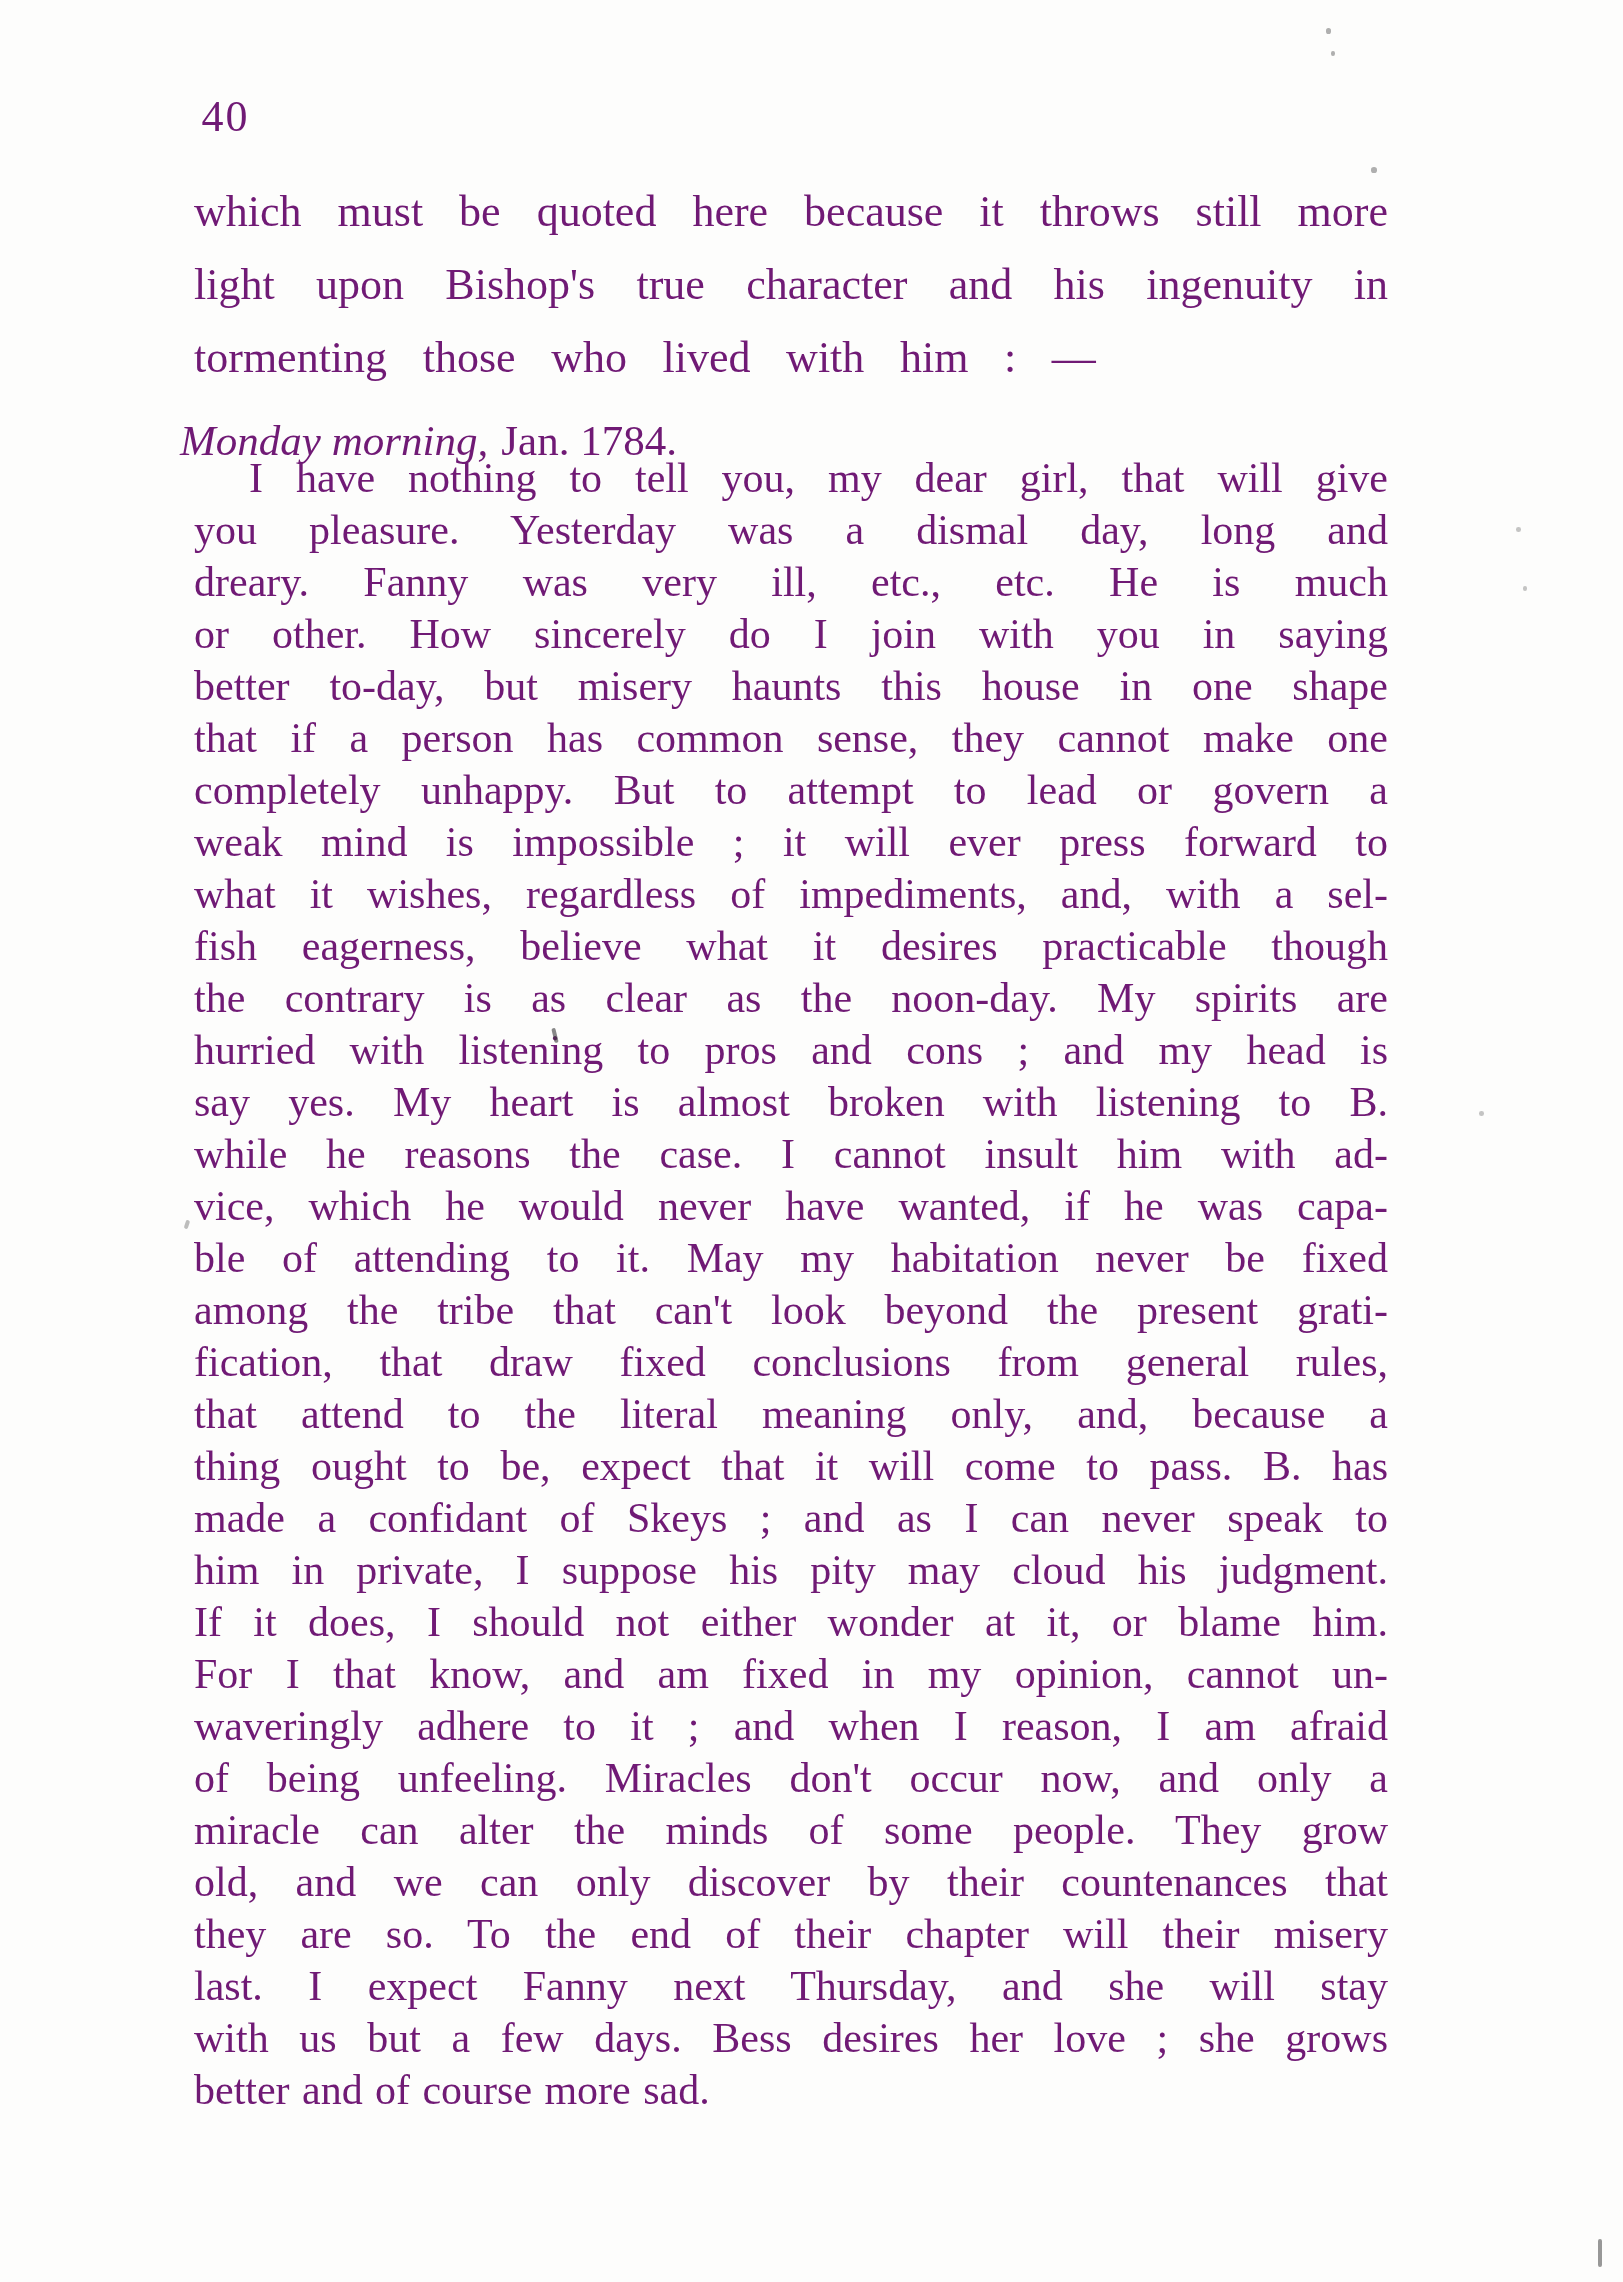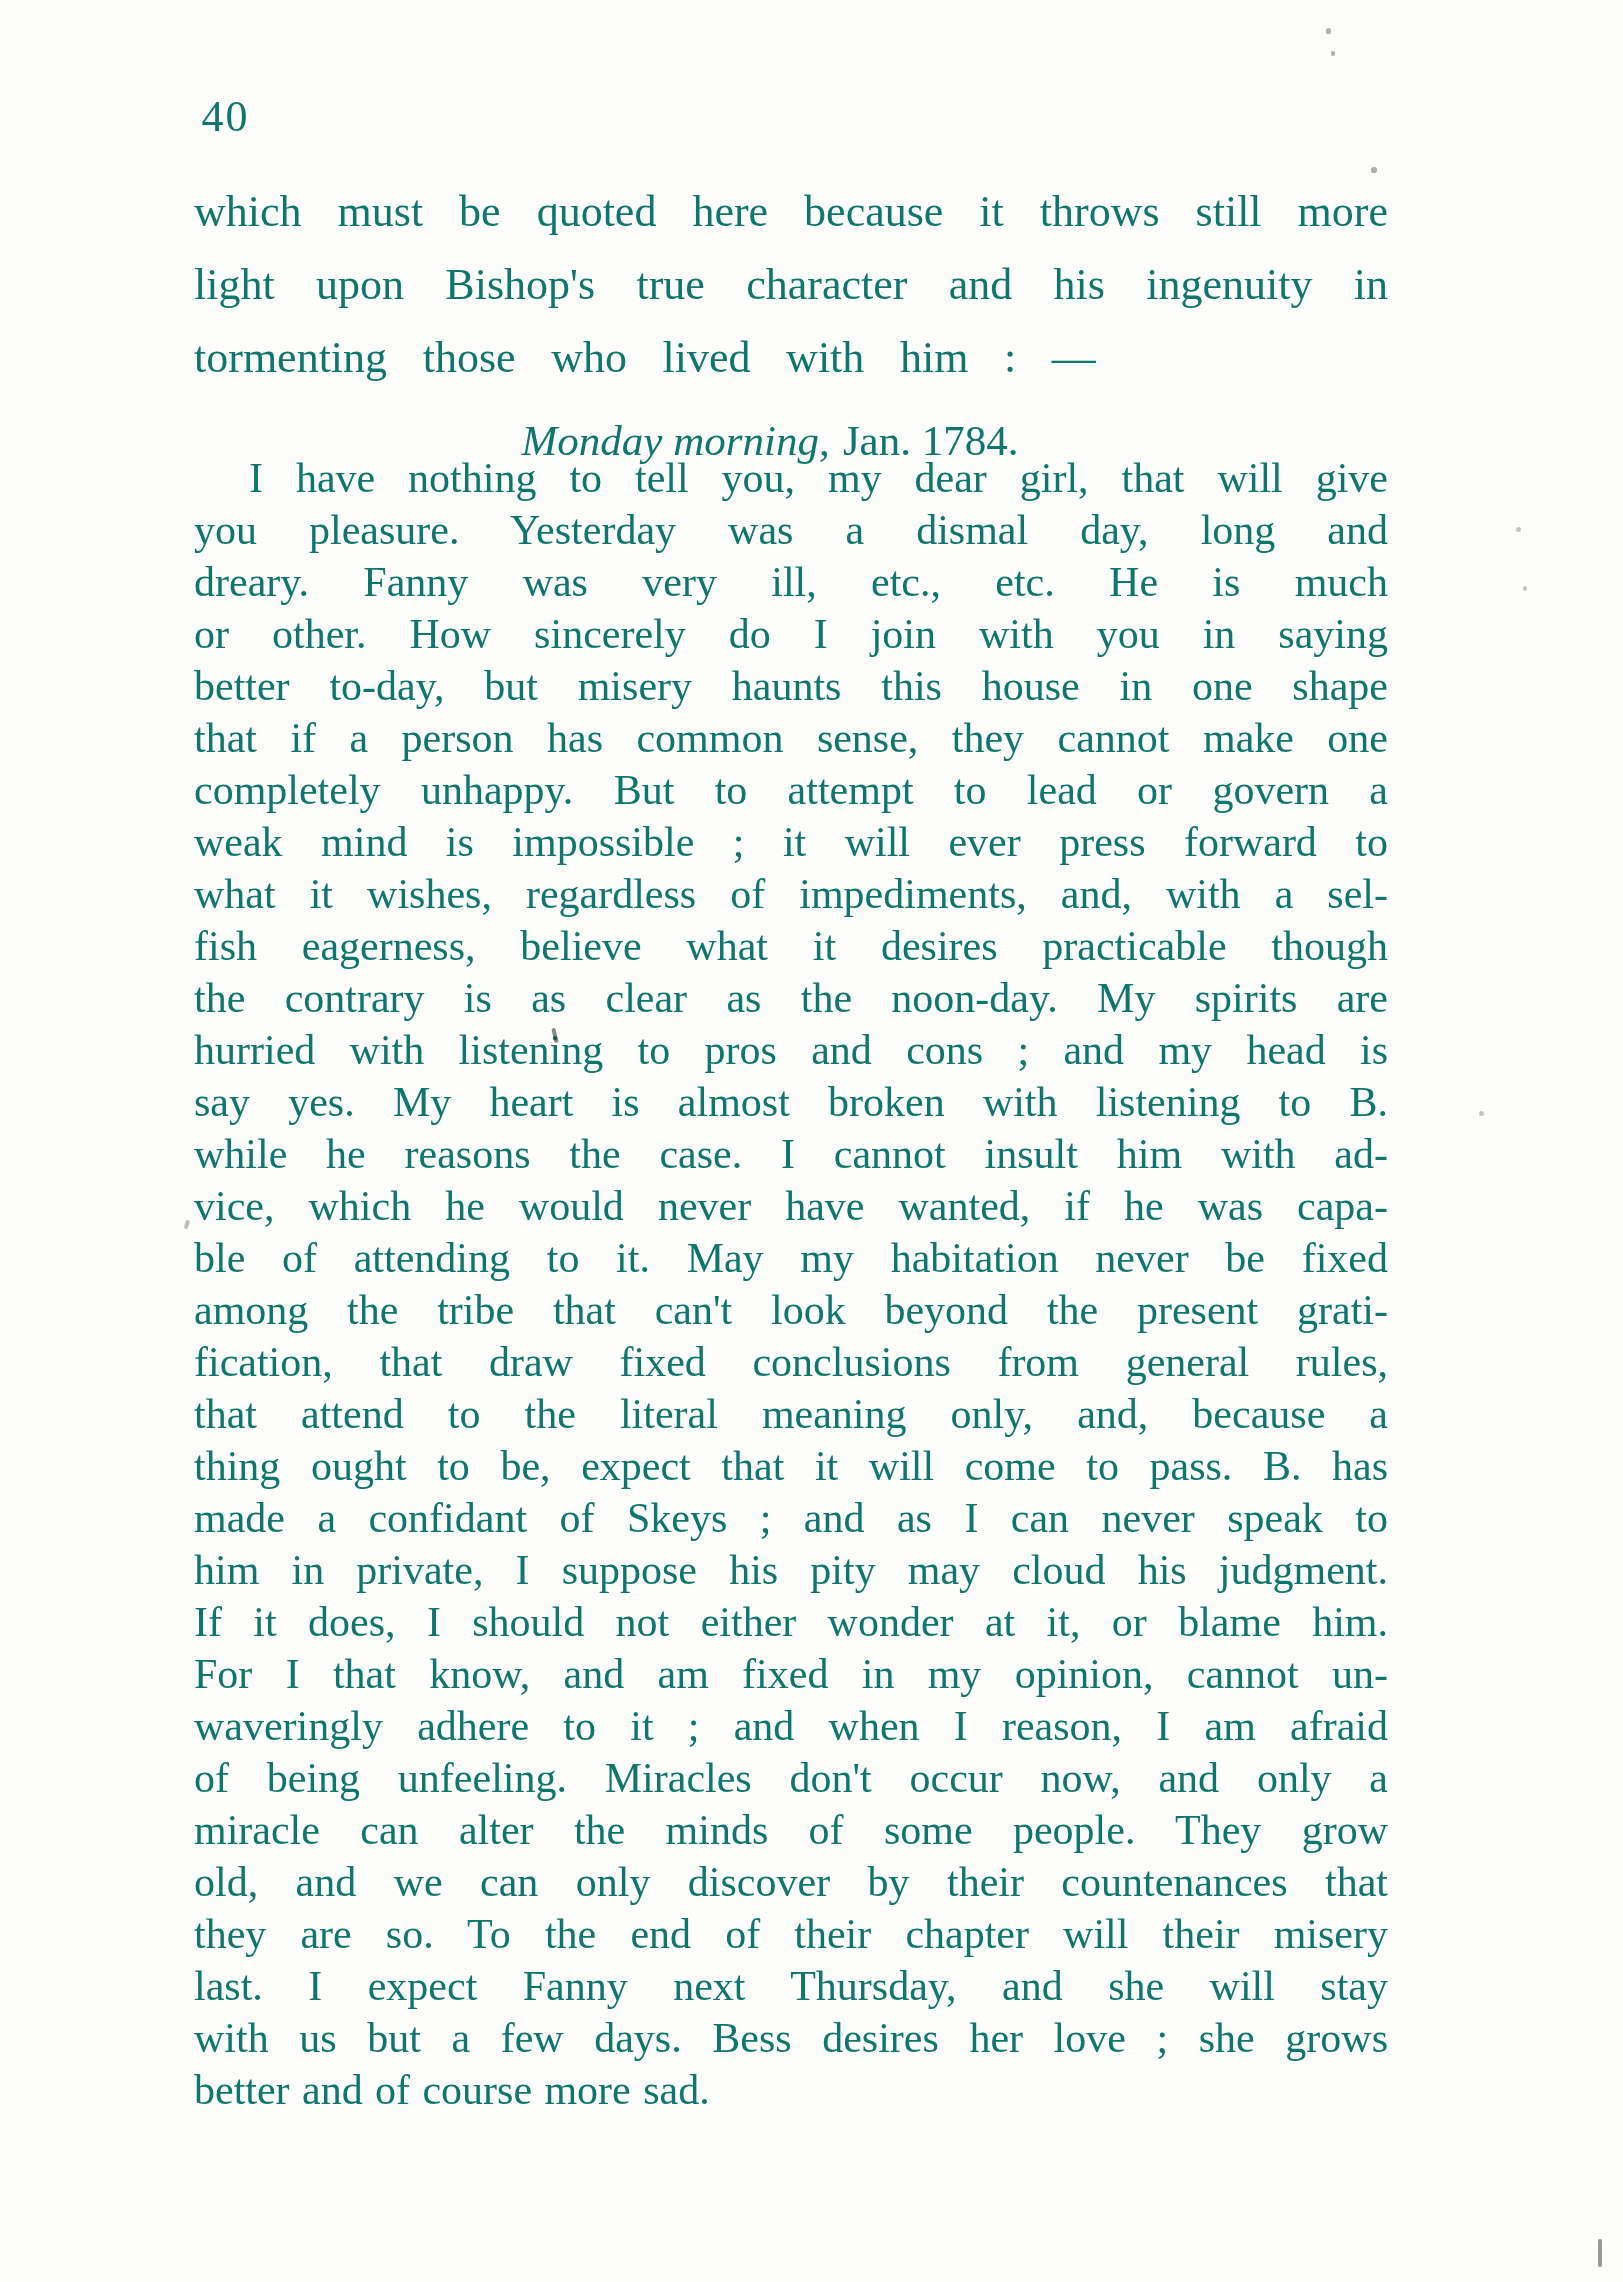--- a/index.html
+++ b/index.html
@@ -1,20 +1,20 @@
 <!DOCTYPE html>
 <html style="font-size:15px"><head>
 <meta charset="utf-8">
 <style>
   html,body{margin:0;padding:0;background:#e9e9e9;}
   .page{
     position:relative;
     width:1624px;height:2283px;
     background:#fdfdfc;
-    color:#0f766e;
+    color:#701a75;
     font-family:"Liberation Serif","DejaVu Serif",serif;
     overflow:hidden;
   }
   
   .header{position:absolute;top:87px;left:194px;width:1194px;height:61px;}
   .page-number{
     position:absolute;left:7.6px;top:3.8px;
     font-size:44px;letter-spacing:1.9px;
   }
   .running-title{
@@ -25,23 +25,23 @@
     letter-spacing:3.8px;
     white-space:nowrap;
   }
   
   .intro{
     position:absolute;left:194px;top:175px;width:1194px;
     font-size:44px;
   }
   .intro .line{height:73px;line-height:73px;}
   .dateline{
-    position:absolute;left:210px;top:414px;width:1194px;height:53px;
+    position:absolute;left:180px;top:414px;width:1194px;height:53px;
     line-height:53px;
-    text-align:center;
+    text-align:left;
     padding-right:74px;
     box-sizing:border-box;
     font-size:43px;
   }
   .dateline .it{font-style:italic;}
   .dateline .rm{margin-left:13.2px;}
   .letter-body{
     position:absolute;left:194px;top:452px;width:1194px;
     font-size:42px;
   }

